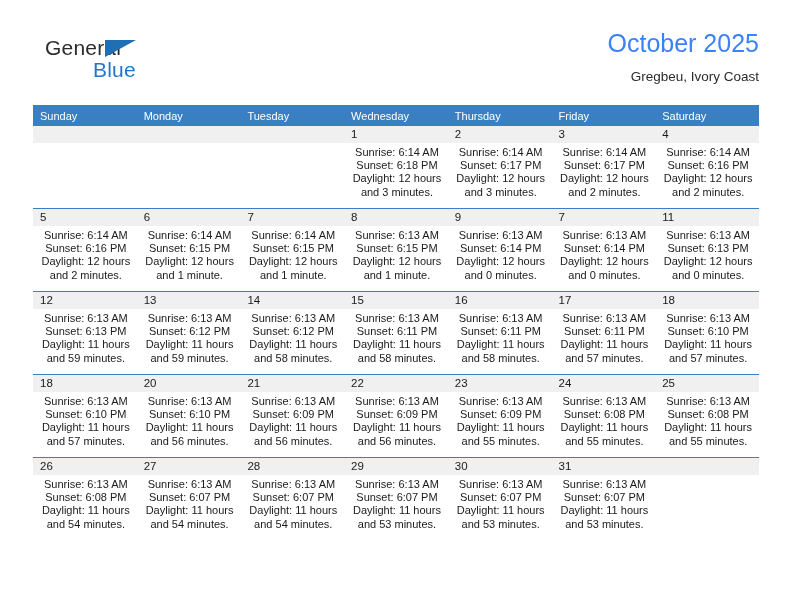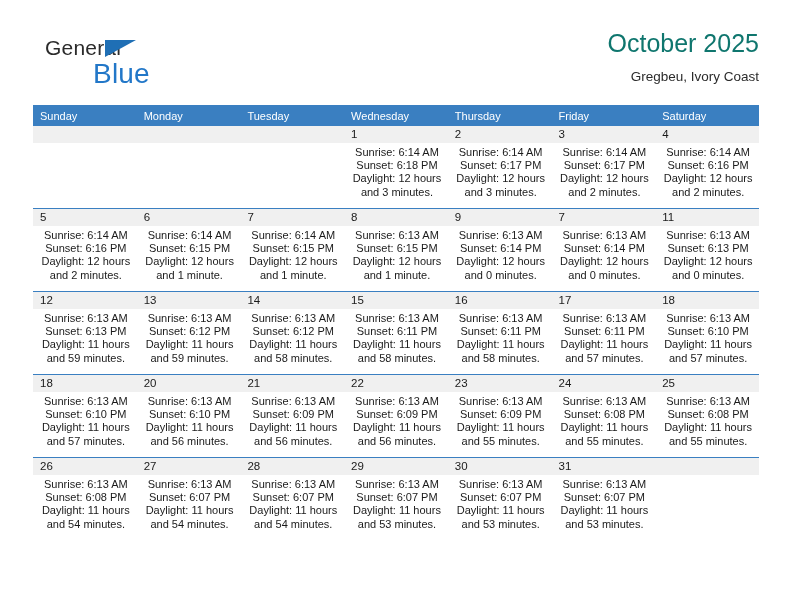--- a/index.html
+++ b/index.html
@@ -51,34 +51,34 @@
     top: 4px;
     width: 0;
     height: 0;
     border-left: 31px solid #1f6fb5;
     border-bottom: 17px solid transparent;
   }
   .brand-blue {
     position: absolute;
     left: 60px;
     top: 22px;
-    font-size: 28px;
+    font-size: 21px;
     color: #2277c8;
     letter-spacing: 0.2px;
   }
 
   .title-block {
     position: absolute;
     right: 0;
     top: 0;
     text-align: right;
   }
   .cal-title {
     font-size: 25px;
-    color: #0f766e;
+    color: #3b82f6;
     line-height: 30px;
     white-space: nowrap;
     text-align: center;
   }
   .cal-subtitle {
     font-size: 13.5px;
     color: #2b2b2b;
     line-height: 20px;
     margin-top: 9px;
     white-space: nowrap;

